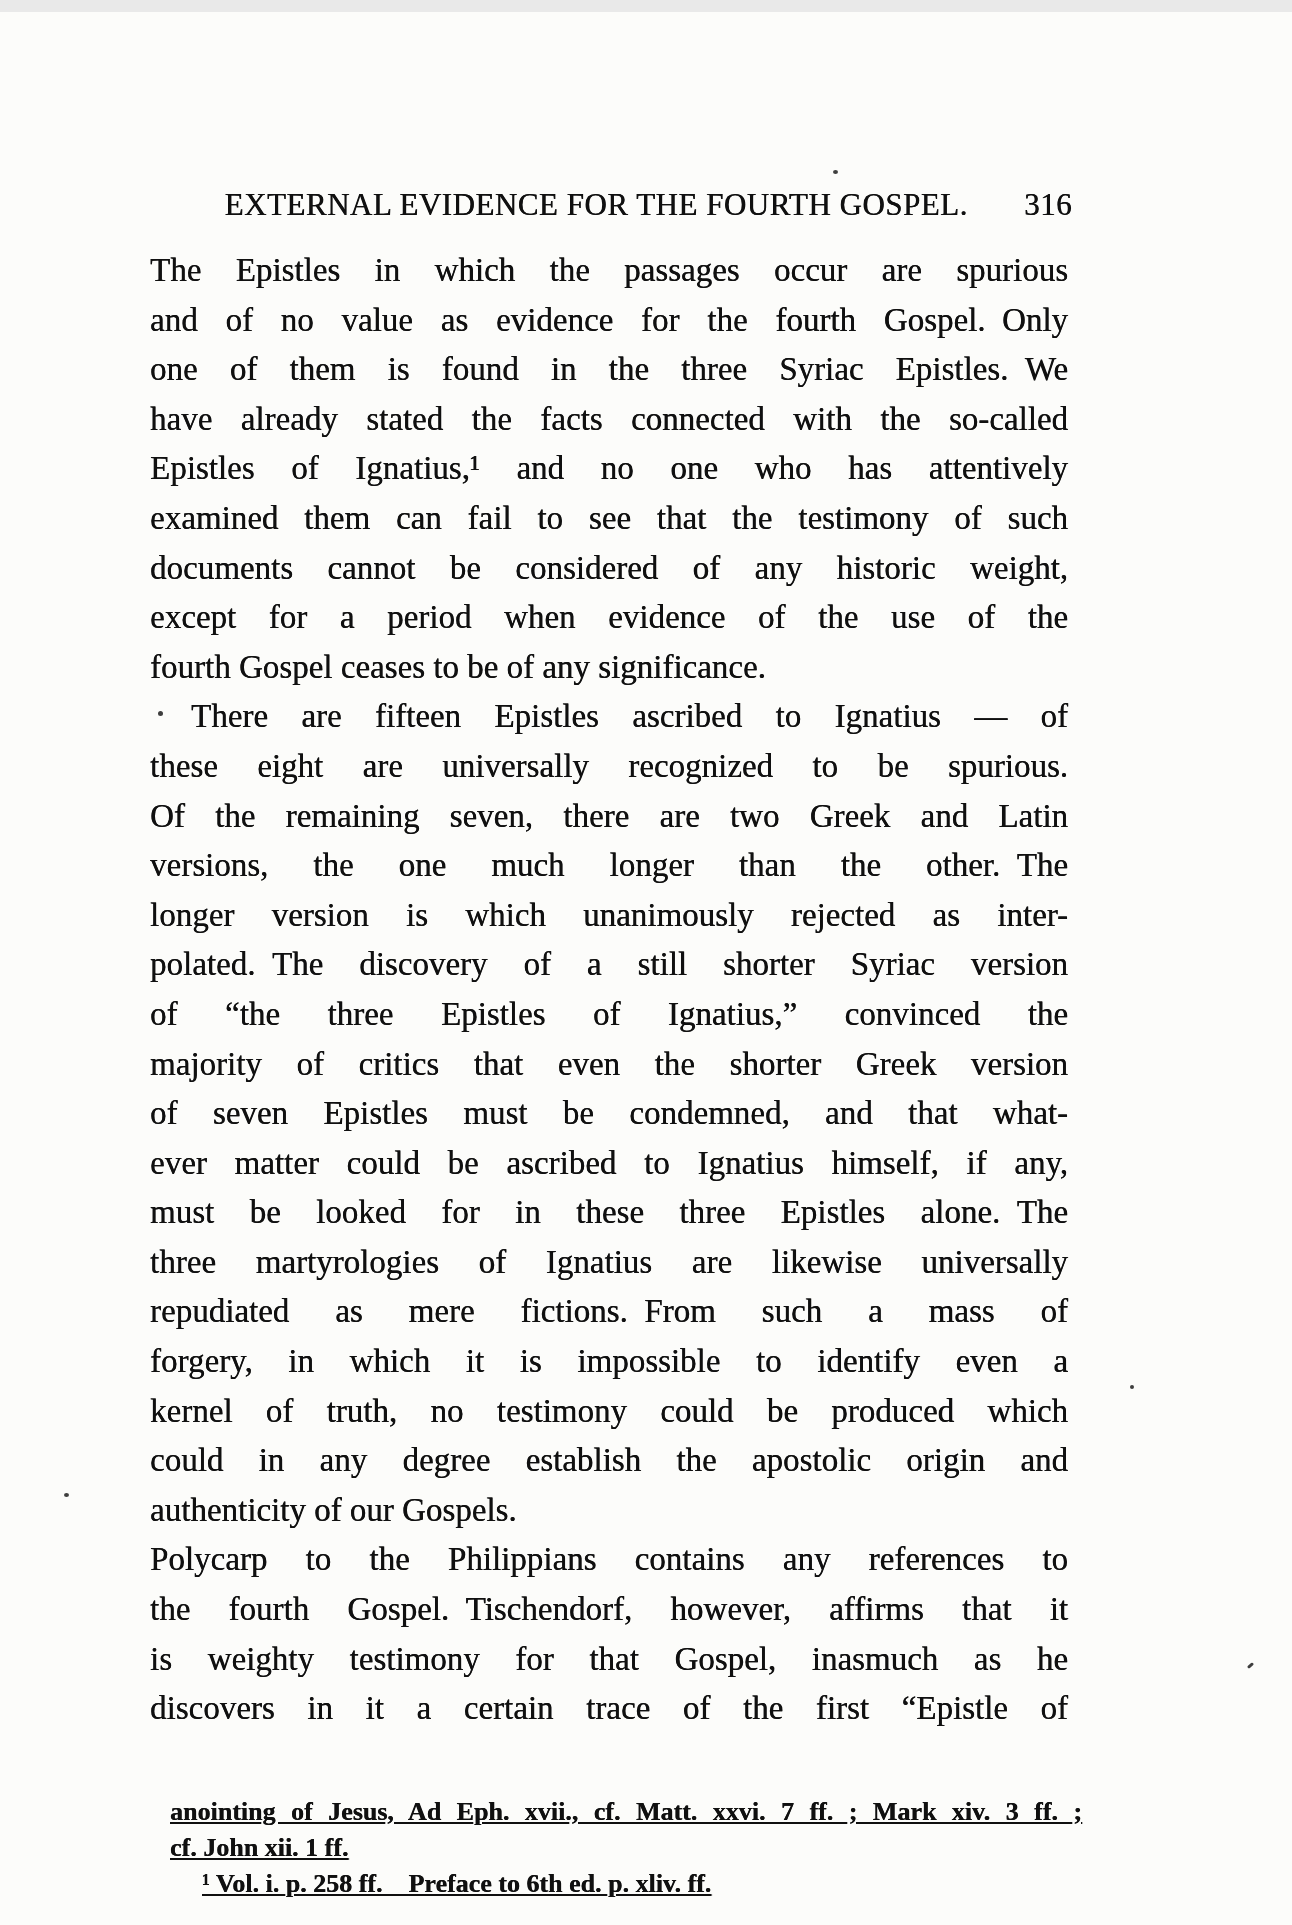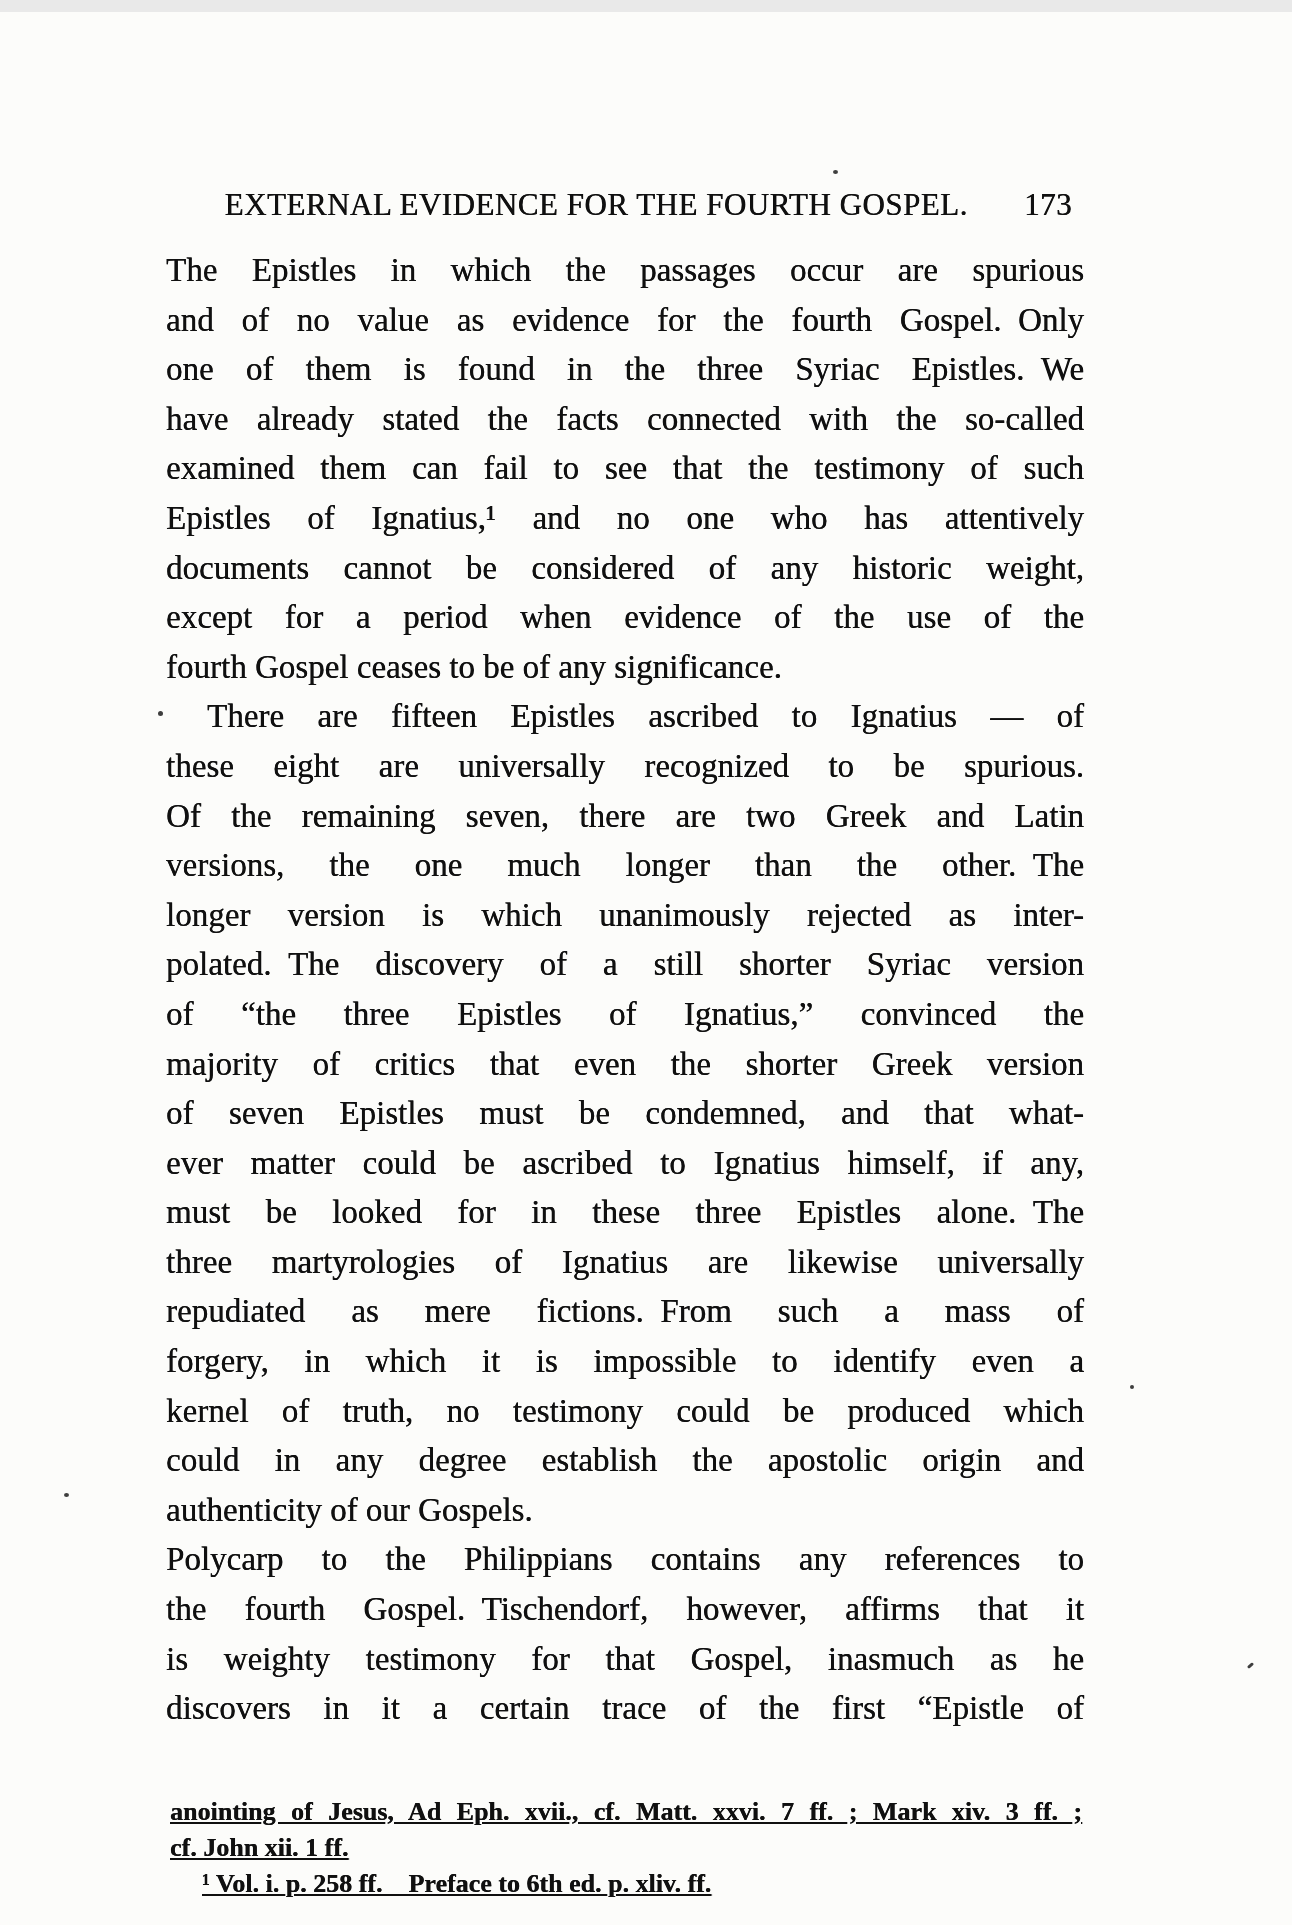--- a/index.html
+++ b/index.html
@@ -21,21 +21,21 @@
     white-space:nowrap;
   }
   .running-head .title {
     position:absolute; left:47.3%; transform:translateX(-50%);
   }
   .running-head .pagenum {
     position:absolute; right:8px;
   }
   
   .body-block {
-    position:absolute; left:166px; top:234px; width:918px;
+    position:absolute; left:150px; top:234px; width:918px;
     font-size:33px; line-height:49.6px;
     text-shadow:0.35px 0 0 currentColor;
   }
   .line {
     text-align:justify;
     text-align-last:justify;
     -moz-text-align-last:justify;
     text-justify:inter-word;
   }
   .line.para-end {
@@ -72,30 +72,30 @@
   .s4 { left:64px;  top:1481px; width:5px; height:4px; }
   .s5 { left:1247px; top:1652px; width:7px; height:3px; transform:rotate(-40deg); border-radius:2px; }
 </style>
 </head>
 <body>
 
 <div class="page">
 
   <div class="running-head">
     <span class="title">EXTERNAL EVIDENCE FOR THE FOURTH GOSPEL.</span>
-    <span class="pagenum">173</span>
+    <span class="pagenum">316</span>
   </div>
 
   <div class="body-block">
     <div class="line">The Epistles in which the passages occur are spurious</div>
     <div class="line">and of no value as evidence for the fourth Gospel. Only</div>
     <div class="line">one of them is found in the three Syriac Epistles. We</div>
     <div class="line">have already stated the facts connected with the so-called</div>
+    <div class="line">Epistles of Ignatius,¹ and no one who has attentively</div>
     <div class="line">examined them can fail to see that the testimony of such</div>
-    <div class="line">Epistles of Ignatius,¹ and no one who has attentively</div>
     <div class="line">documents cannot be considered of any historic weight,</div>
     <div class="line">except for a period when evidence of the use of the</div>
     <div class="line para-end">fourth Gospel ceases to be of any significance.</div>
     <div class="line indent">There are fifteen Epistles ascribed to Ignatius — of</div>
     <div class="line">these eight are universally recognized to be spurious.</div>
     <div class="line">Of the remaining seven, there are two Greek and Latin</div>
     <div class="line">versions, the one much longer than the other. The</div>
     <div class="line">longer version is which unanimously rejected as inter-</div>
     <div class="line">polated. The discovery of a still shorter Syriac version</div>
     <div class="line">of “the three Epistles of Ignatius,” convinced the</div>

